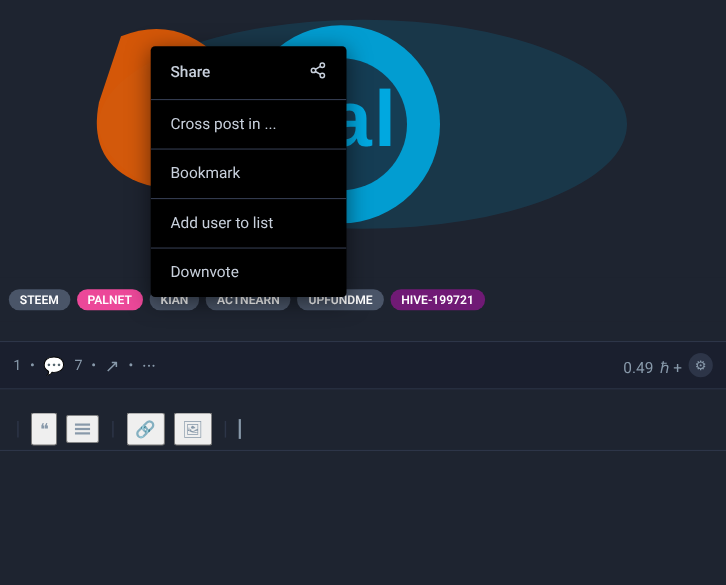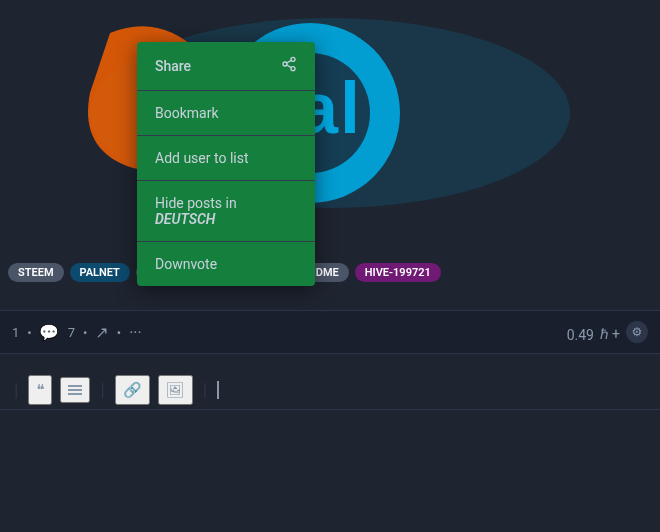--- a/index.html
+++ b/index.html
@@ -42,21 +42,21 @@
       padding: 3px 10px;
       border-radius: 12px;
       font-size: 11px;
       font-weight: 600;
       color: #fff;
       cursor: pointer;
       white-space: nowrap;
     }
 
     .tag-steem { background: #4a5568; }
-    .tag-palnet { background: #0c4a6e; }
+    .tag-palnet { background: #ec4899; }
     .tag-kian { background: #4a5568; }
     .tag-actnearn { background: #4a5568; }
     .tag-upfundme { background: #4a5568; }
     .tag-hive { background: #701a75; }
 
     
     .action-bar {
       position: absolute;
       top: 310px;
       left: 0;
@@ -164,21 +164,21 @@
       height: 122px;
       background: #1e2430;
     }
 
     
     .context-menu {
       position: absolute;
       top: 42px;
       left: 137px;
       width: 178px;
-      background: #15803d;
+      background: #000000;
       border-radius: 4px;
       box-shadow: 0 4px 20px rgba(0,0,0,0.5);
       overflow: hidden;
       z-index: 100;
     }
 
     .menu-item {
       padding: 14px 18px;
       color: #c8d0dc;
       font-size: 14px;
@@ -296,24 +296,24 @@
       <svg width="16" height="16" viewBox="0 0 24 24" fill="none" stroke="#c8d0dc" stroke-width="2" stroke-linecap="round" stroke-linejoin="round">
         <circle cx="18" cy="5" r="3"></circle>
         <circle cx="6" cy="12" r="3"></circle>
         <circle cx="18" cy="19" r="3"></circle>
         <line x1="8.59" y1="13.51" x2="15.42" y2="17.49"></line>
         <line x1="15.41" y1="6.51" x2="8.59" y2="10.49"></line>
       </svg>
     </span>
   </div>
   <div class="menu-item">
+    <span>Cross post in ...</span>
+  </div>
+  <div class="menu-item">
     <span>Bookmark</span>
   </div>
   <div class="menu-item">
     <span>Add user to list</span>
   </div>
   <div class="menu-item">
-    <span>Hide posts in <em>DEUTSCH</em></span>
-  </div>
-  <div class="menu-item">
     <span>Downvote</span>
   </div>
 </div>
 
 </body></html>

